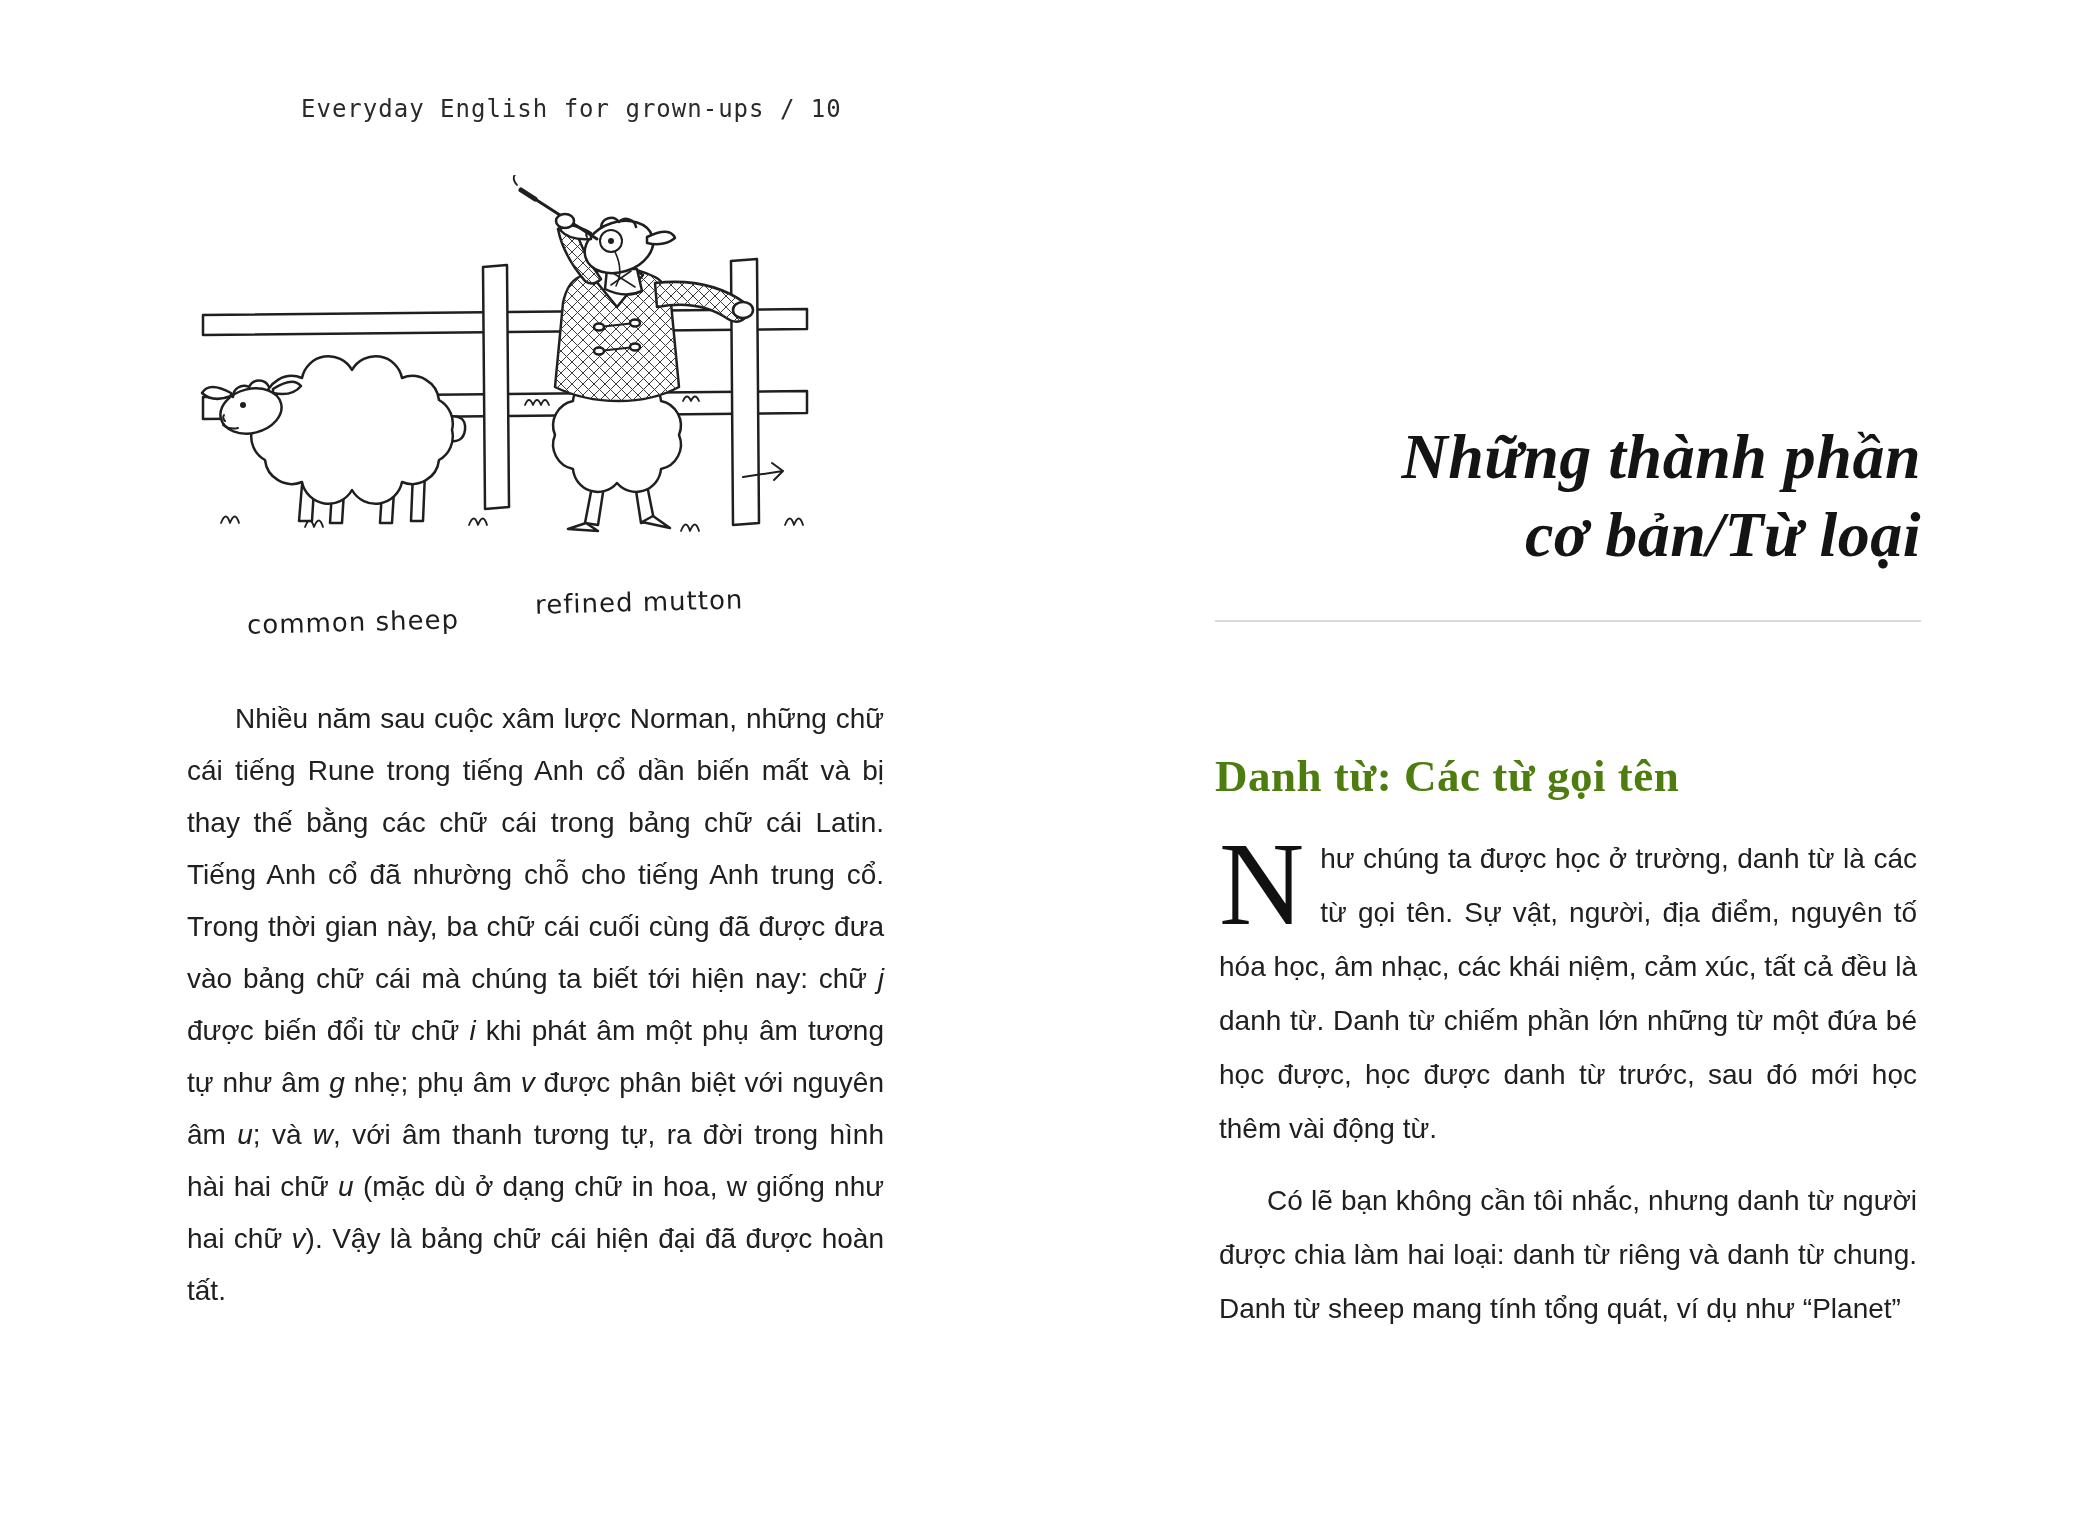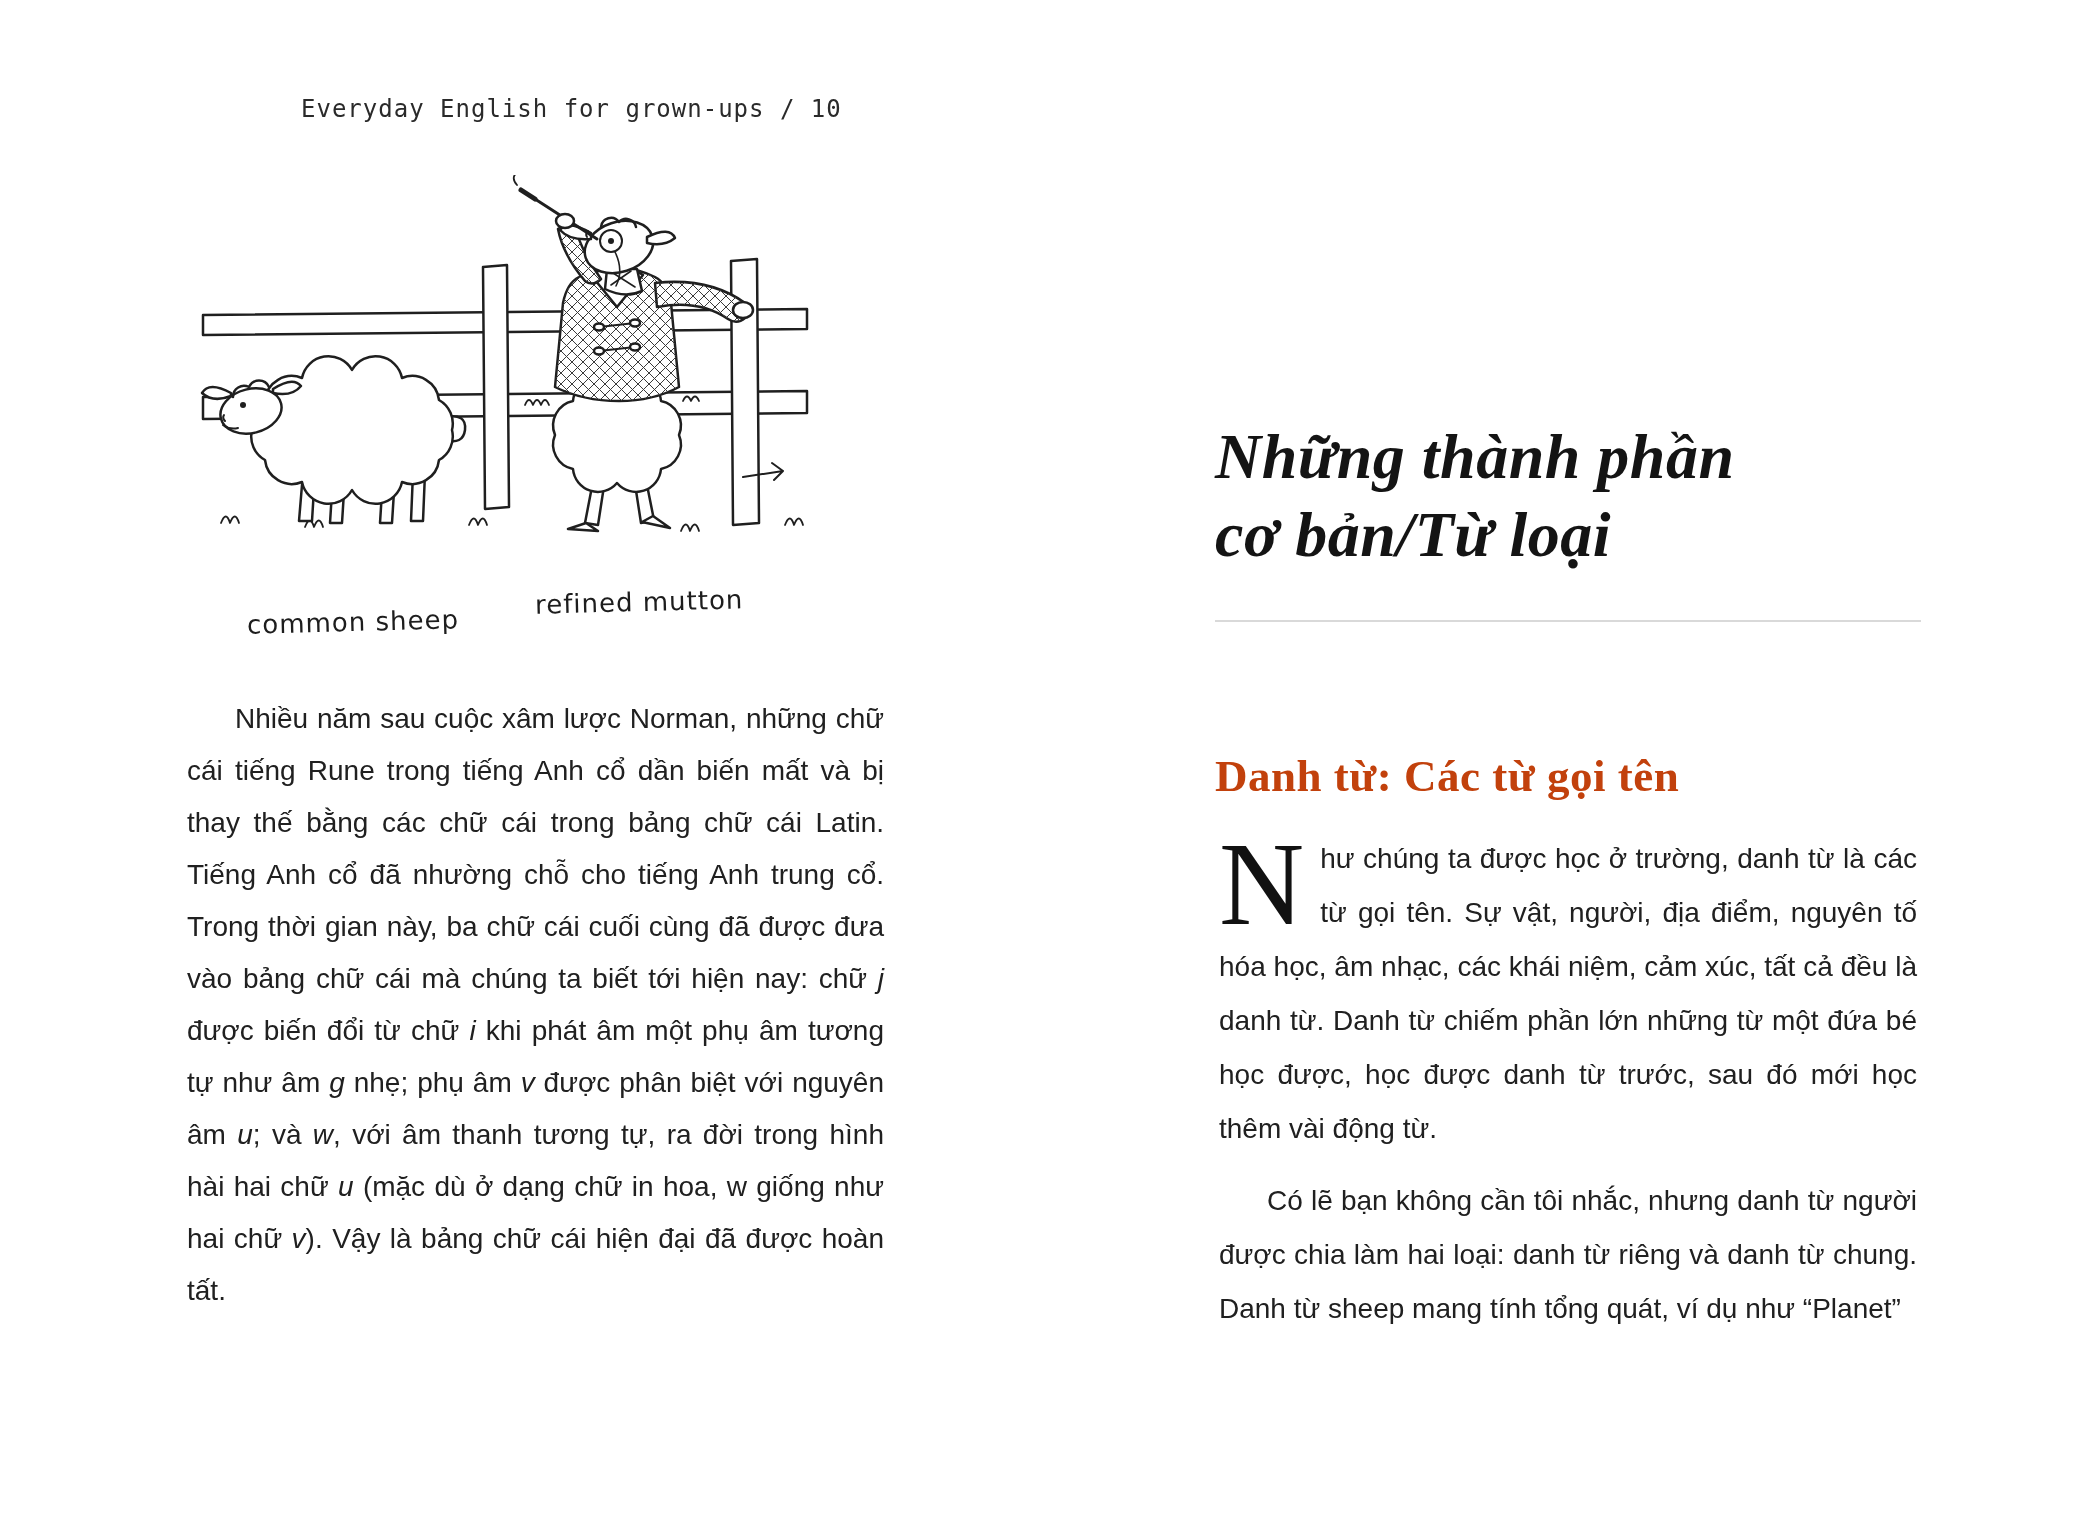--- a/index.html
+++ b/index.html
@@ -32,27 +32,27 @@
   .left-col .body-text{margin-top:18px;width:697px;}
   .indent{text-indent:48px;}
   .seg-italic{font-style:italic;}
   .seg-bold{font-weight:400;}
 
   
   .right-col{position:absolute;left:1215px;top:418px;width:706px;}
   .chapter-title{
     margin:0;font-family:"Liberation Serif","DejaVu Serif",serif;
     font-style:italic;font-weight:700;font-size:64px;line-height:1.22;
-    text-align:left;color:#141414;letter-spacing:0.5px;
+    text-align:right;color:#141414;letter-spacing:0.5px;
   }
   .title-line{display:block;}
   .divider{border:none;border-top:2px solid #d9d9d9;margin:46px 0 0 0;width:100%;}
   .section-heading{
     margin:128px 0 0 0;font-family:"Liberation Serif","DejaVu Serif",serif;
-    font-weight:700;font-size:45px;color:#c2410c;letter-spacing:0.5px;
+    font-weight:700;font-size:45px;color:#4d7c0f;letter-spacing:0.5px;
   }
   .right-col .body-text{margin-top:30px;line-height:54px;}
   .right-col .body-text + .body-text{margin-top:18px;}
   .drop-cap{
     float:left;font-family:"Liberation Serif","DejaVu Serif",serif;
     font-size:118px;line-height:94px;padding:6px 16px 0 0;color:#111;
     font-weight:400;
   }
 </style>
 </head>

